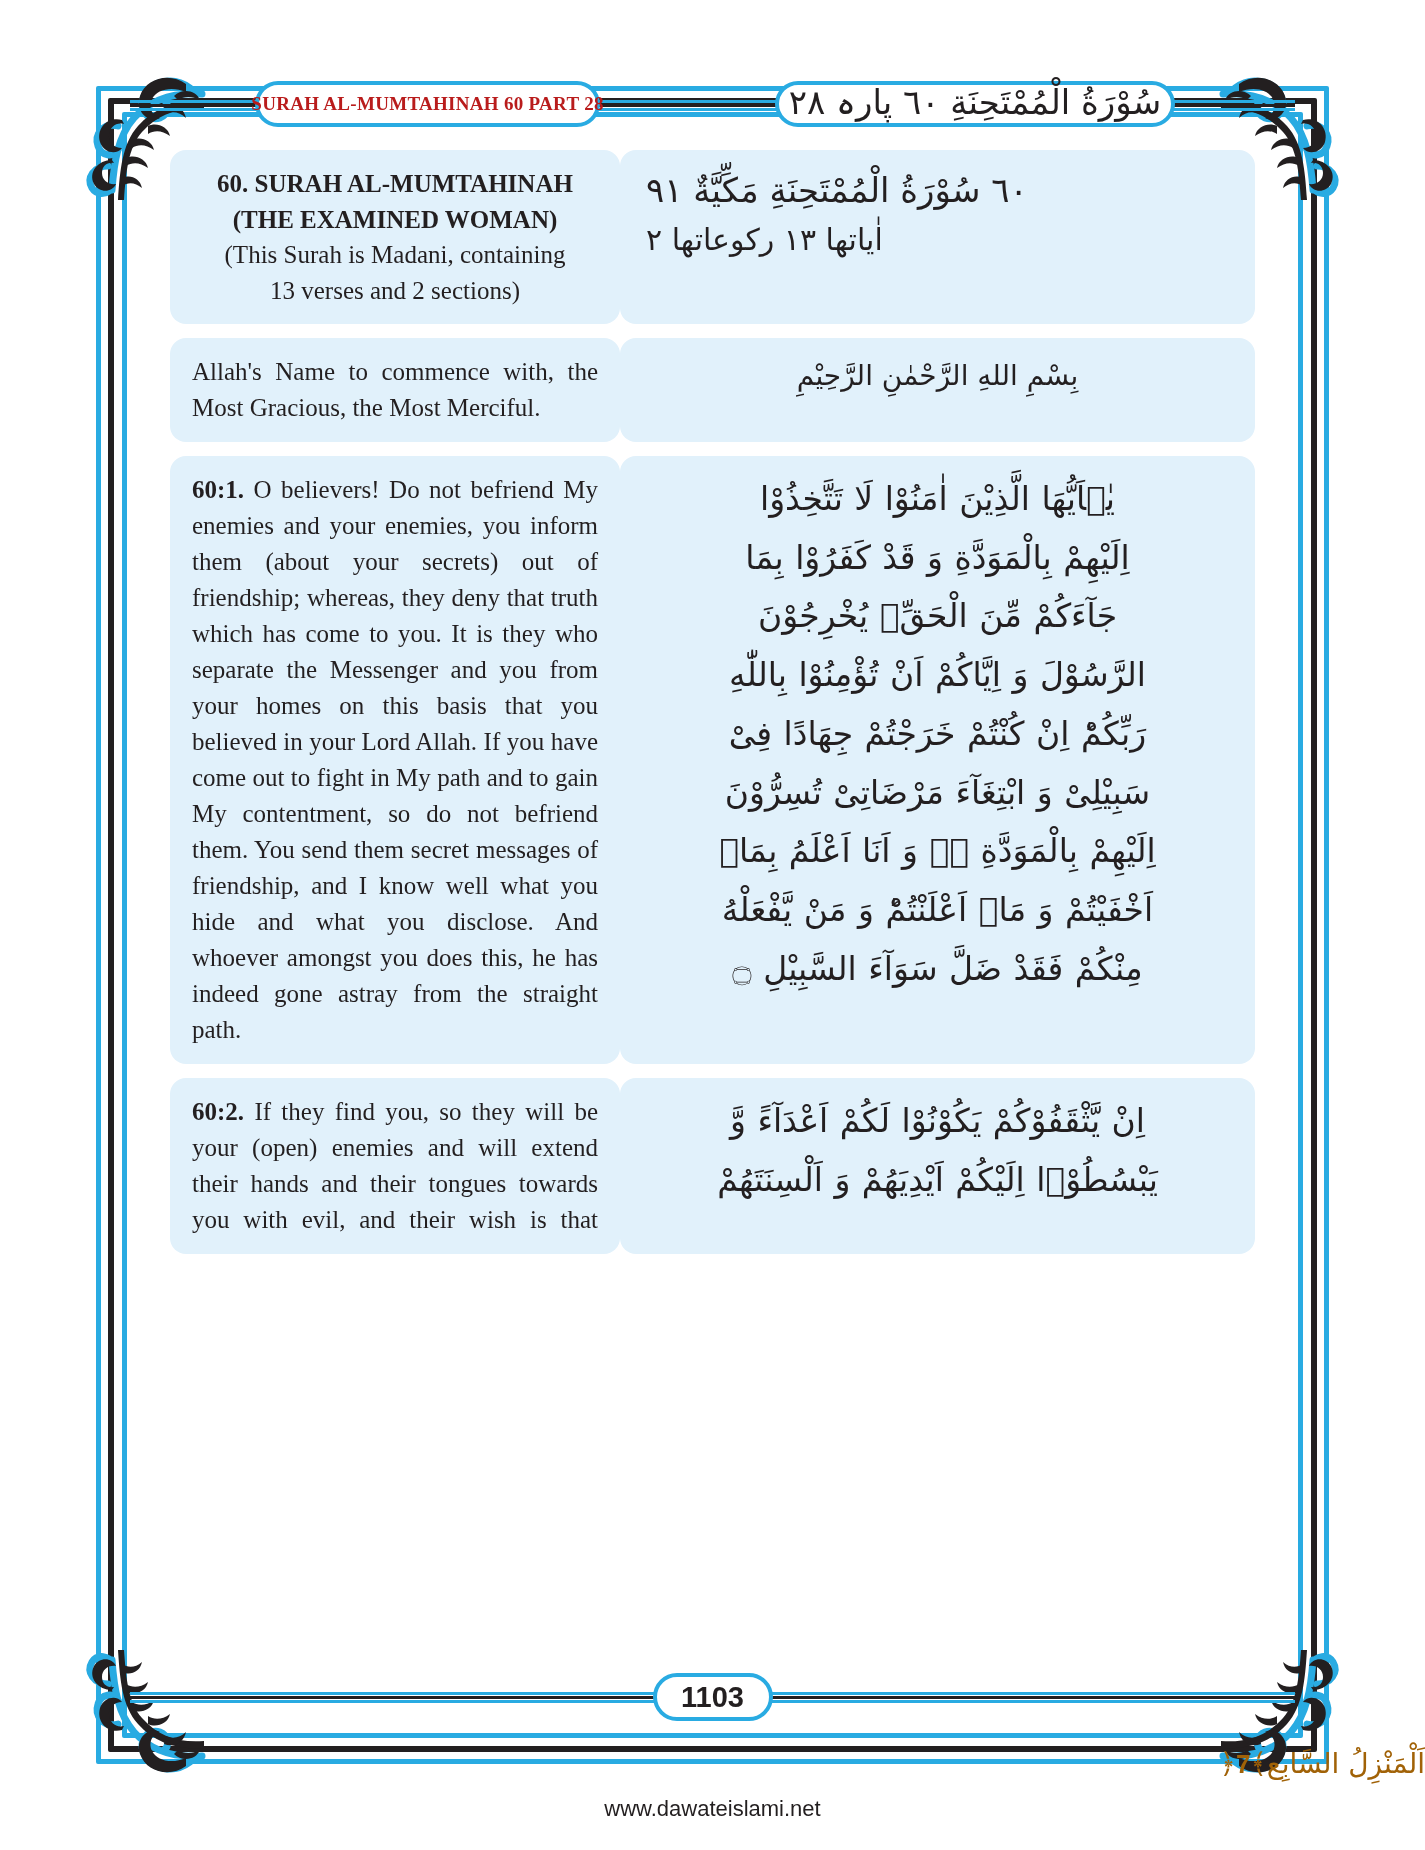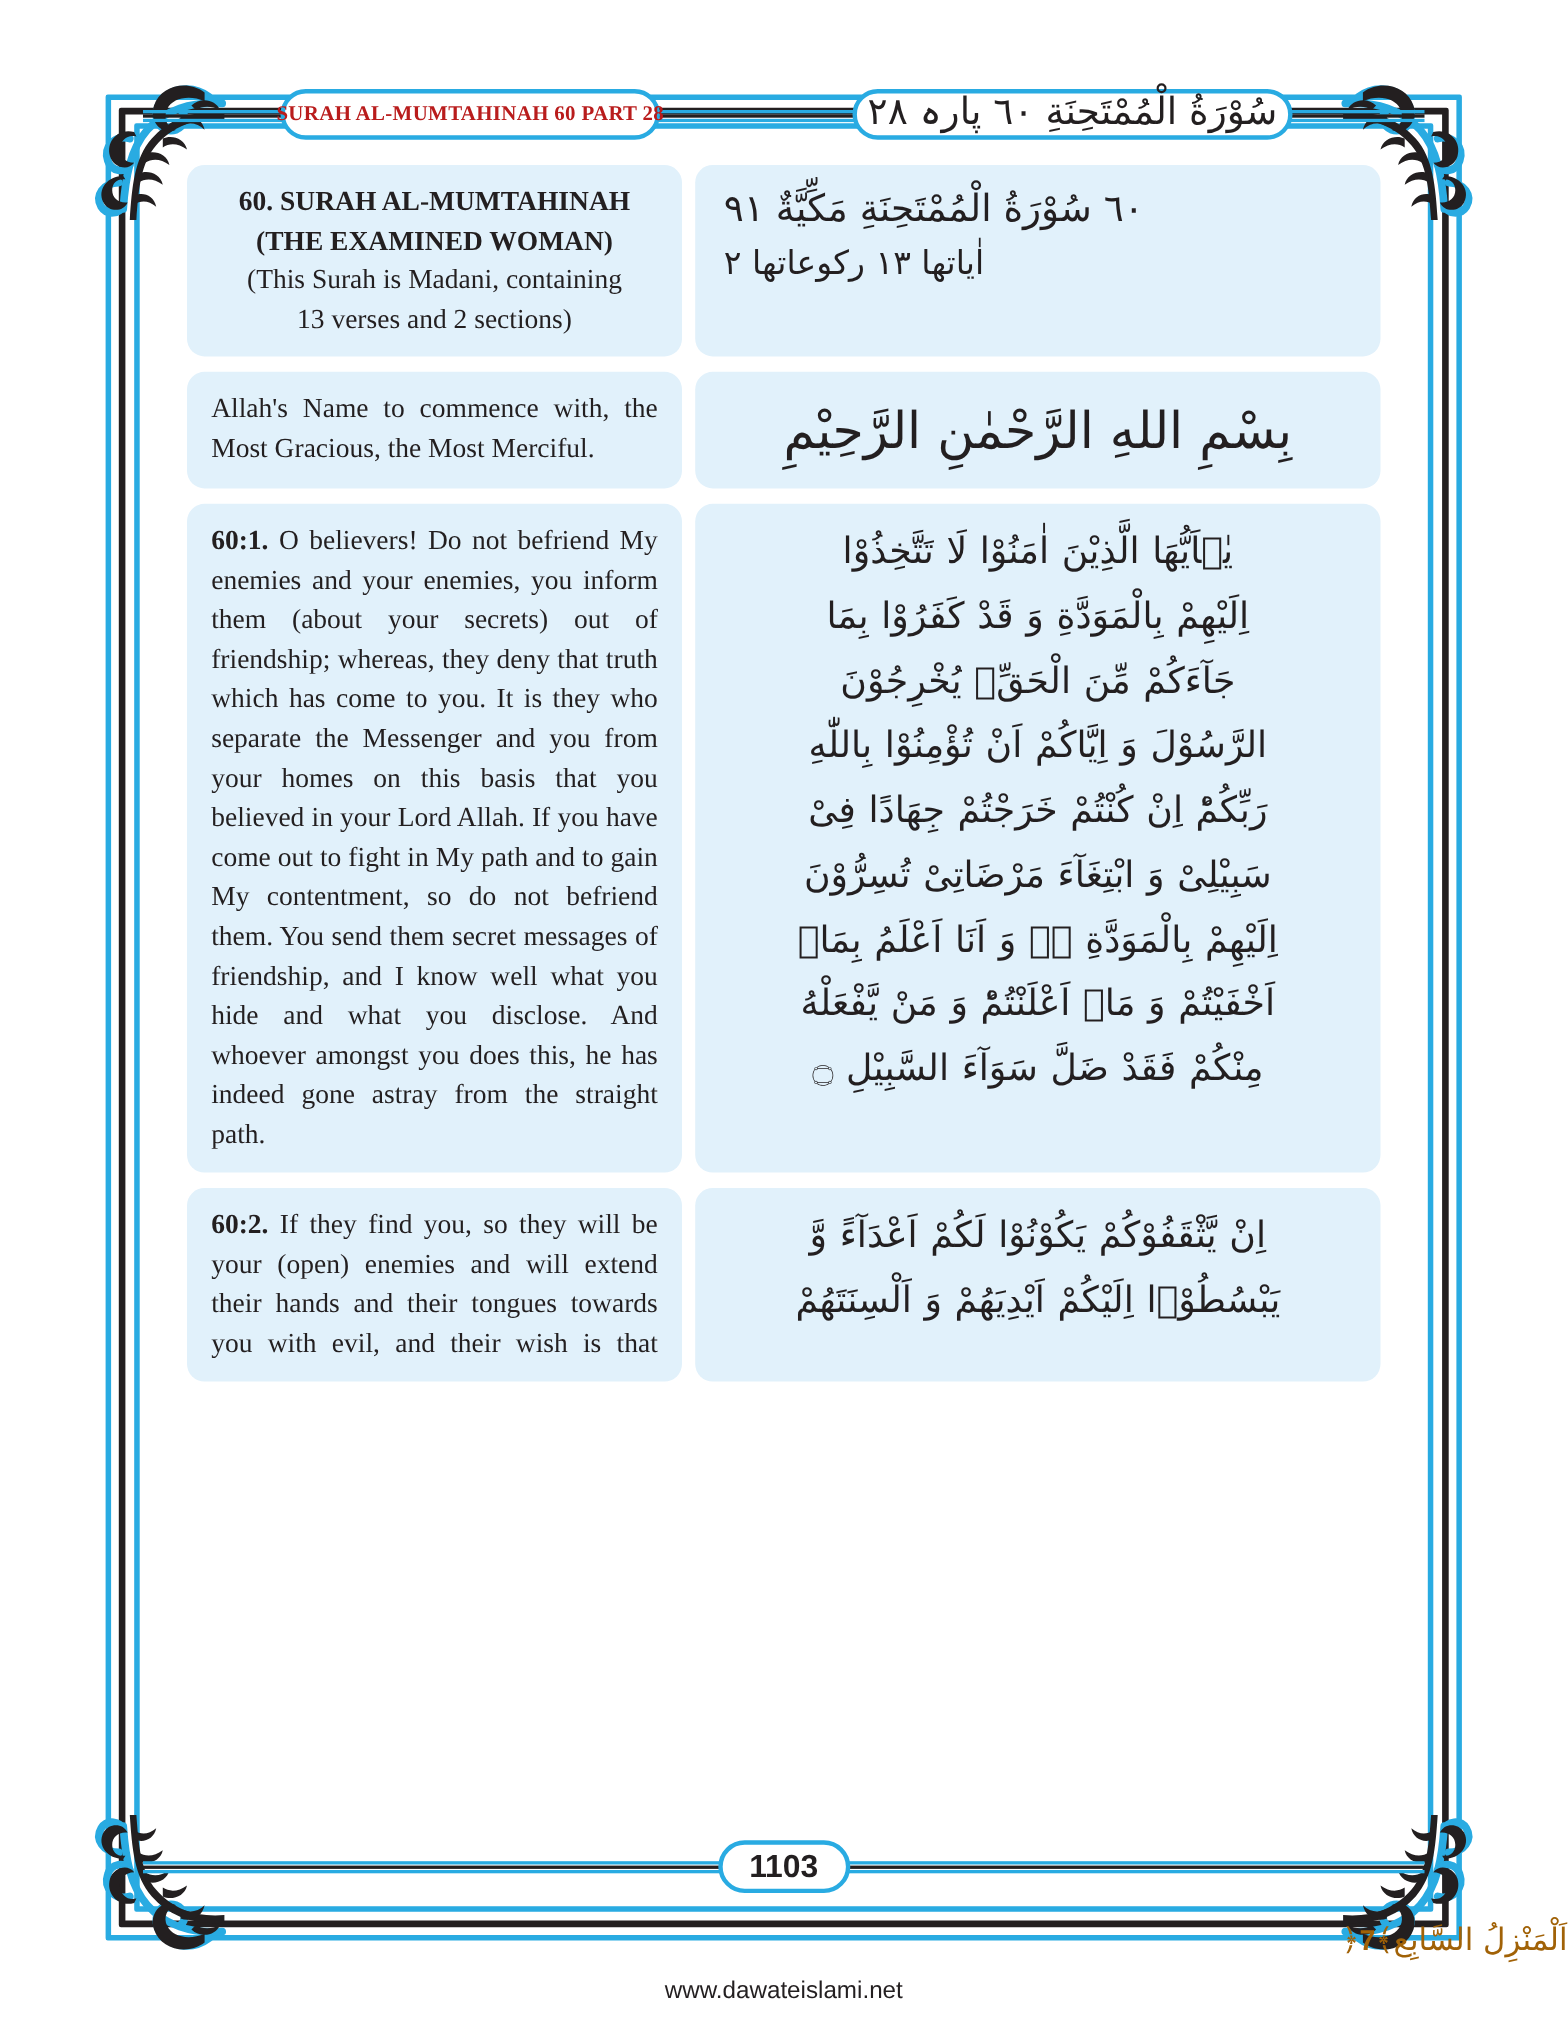--- a/index.html
+++ b/index.html
@@ -127,21 +127,20 @@
     position: absolute;
     left: 170px;
     right: 170px;
     top: 150px;
     bottom: 230px;
     z-index: 4;
   }
 
   .block {
     display: flex;
-    gap: 12px;
     margin-bottom: 14px;
   }
   .cell {
     background: #e1f1fb;
     border-radius: 16px;
     box-sizing: border-box;
   }
   .cell-en {
     width: 450px;
     flex: 0 0 450px;
@@ -186,21 +185,21 @@
     text-align: left;
     direction: rtl;
   }
   .ar-title .line2 {
     display: block;
     font-size: 30px;
     letter-spacing: 6px;
   }
   .ar-bismillah {
     font-family: "DejaVu Sans", sans-serif;
-    font-size: 46px;
+    font-size: 28px;
     text-align: center;
     direction: rtl;
     line-height: 1.7;
   }
   .ar-verse {
     font-family: "DejaVu Sans", sans-serif;
     font-size: 33px;
     line-height: 1.78;
     direction: rtl;
     text-align: center;

